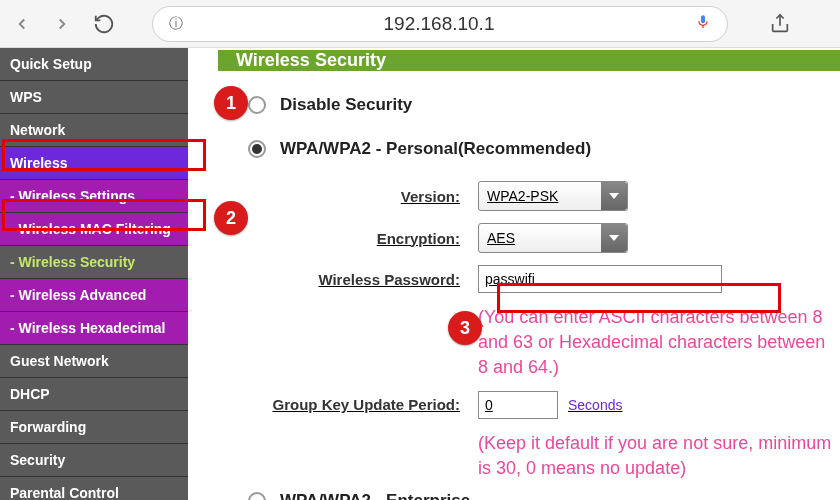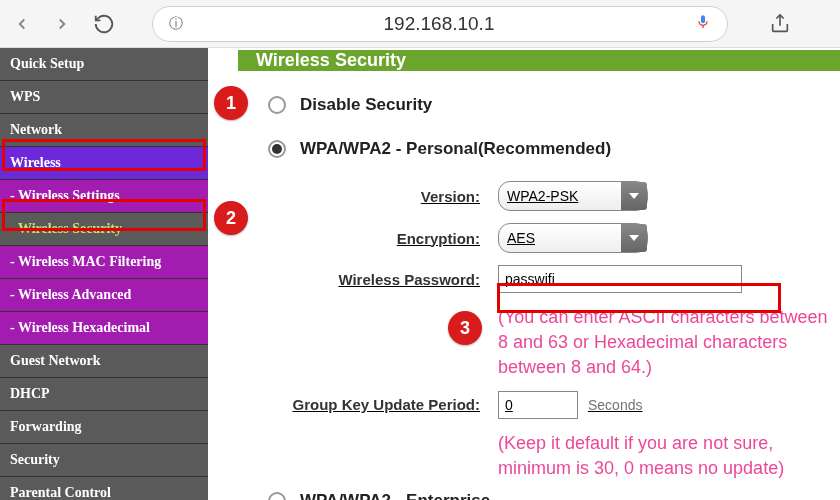--- a/index.html
+++ b/index.html
@@ -12,50 +12,50 @@
     .url-bar { flex: 1; height: 36px; background: #fff; border: 1px solid #d0d0d0; border-radius: 20px; display: flex; align-items: center; padding: 0 16px; margin: 0 20px; }
     .url-info { color: #666; margin-right: 8px; font-size: 14px; }
     .url-text { flex: 1; text-align: center; color: #333; font-size: 19px; }
     .mic-icon { color: #4285f4; margin-left: 8px; }
     .share-btn { width: 40px; height: 32px; display: flex; align-items: center; justify-content: center; cursor: pointer; color: #555; }
     
     
     .main { display: flex; height: calc(500px - 48px); }
     
     
-    .sidebar { width: 208px; background: #333; display: flex; flex-direction: column; font-family: Liberation Serif, serif; }
+    .sidebar { width: 188px; background: #333; display: flex; flex-direction: column; }
     .sidebar-item { padding: 8px 10px; color: #fff; font-weight: bold; font-size: 14px; background: #5a5a5a; border-bottom: 1px solid #333; cursor: pointer; }
     .sidebar-item.active-green { background: #6d28d9; }
     .sidebar-item.sub { background: #a21caf; color: #fff; }
     .sidebar-item.sub.current { color: #c5e86c; background: #5a5a5a; }
     
     
     .content { flex: 1; background: #fff; overflow: hidden; position: relative; }
     .page-header { background: #6ba52e; color: #fff; font-weight: bold; font-size: 18px; padding: 0 18px; margin-left: 30px; margin-top: 2px; }
     .content-body { padding: 24px 0 0 60px; }
     
     .option-row { display: flex; align-items: center; gap: 14px; }
     .radio { width: 18px; height: 18px; border: 2px solid #999; border-radius: 50%; display: inline-flex; align-items: center; justify-content: center; background: #fff; cursor: pointer; flex-shrink: 0; }
     .radio.selected::after { content: ''; width: 10px; height: 10px; background: #333; border-radius: 50%; display: block; }
     .radio-label { font-size: 17px; font-weight: bold; color: #222; }
     
     .field-row { display: flex; align-items: center; margin-bottom: 12px; text-decoration: underline; }
     .field-label { width: 230px; text-align: right; font-size: 15px; font-weight: bold; color: #333; padding-right: 18px; }
     .field-control { display: flex; align-items: center; gap: 10px; }
     
-    .select-box { width: 150px; height: 30px; background: linear-gradient(#fff, #eee); border: 1px solid #888; border-radius: 12px; display: flex; align-items: center; padding: 0 8px; position: relative; cursor: pointer; font-size: 14px; }
+    .select-box { width: 150px; height: 30px; background: linear-gradient(#fff, #eee); border: 1px solid #888; border-radius: 3px; display: flex; align-items: center; padding: 0 8px; position: relative; cursor: pointer; font-size: 14px; }
     .select-arrow { position: absolute; right: 0; top: 0; width: 26px; height: 100%; background: linear-gradient(#888, #666); border-radius: 0 3px 3px 0; display: flex; align-items: center; justify-content: center; }
     .select-arrow::after { content: ''; border-left: 5px solid transparent; border-right: 5px solid transparent; border-top: 6px solid #fff; }
     
     .text-input { height: 28px; border: 1px solid #888; padding: 0 6px; font-size: 14px; background: #fff; }
     .text-input.pw { width: 244px; }
     .text-input.num { width: 80px; }
     
     .help-text { font-size: 18px; color: #ec4899; margin-left: 230px; margin-top: 4px; margin-bottom: 10px; line-height: 1.4; }
-    .unit { font-size: 14px; color: #737373; text-align: center; }
+    .unit { font-size: 14px; color: #6d28d9; text-align: center; }
     
     
     .red-box { position: absolute; border: 3px solid #e20000; pointer-events: none; z-index: 50; }
     .badge { position: absolute; width: 34px; height: 34px; background: #d91b1b; border-radius: 50%; color: #fff; font-weight: bold; font-size: 18px; display: flex; align-items: center; justify-content: center; z-index: 60; pointer-events: none; box-shadow: 0 1px 2px rgba(0,0,0,0.3); }
   </style>
 </head>
 <body>
 
 <div class="browser-bar">
   <div class="nav-arrow">
@@ -94,22 +94,22 @@
   <div class="share-btn" style="width:20px;"></div>
 </div>
 
 <div class="main">
   <div class="sidebar">
     <div class="sidebar-item">Quick Setup</div>
     <div class="sidebar-item">WPS</div>
     <div class="sidebar-item">Network</div>
     <div class="sidebar-item active-green">Wireless</div>
     <div class="sidebar-item sub">- Wireless Settings</div>
+    <div class="sidebar-item sub">- Wireless MAC Filtering</div>
     <div class="sidebar-item sub current">- Wireless Security</div>
-    <div class="sidebar-item sub">- Wireless MAC Filtering</div>
     <div class="sidebar-item sub">- Wireless Advanced</div>
     <div class="sidebar-item sub">- Wireless Hexadecimal</div>
     <div class="sidebar-item">Guest Network</div>
     <div class="sidebar-item">DHCP</div>
     <div class="sidebar-item">Forwarding</div>
     <div class="sidebar-item">Security</div>
     <div class="sidebar-item">Parental Control</div>
 
   </div>
 

